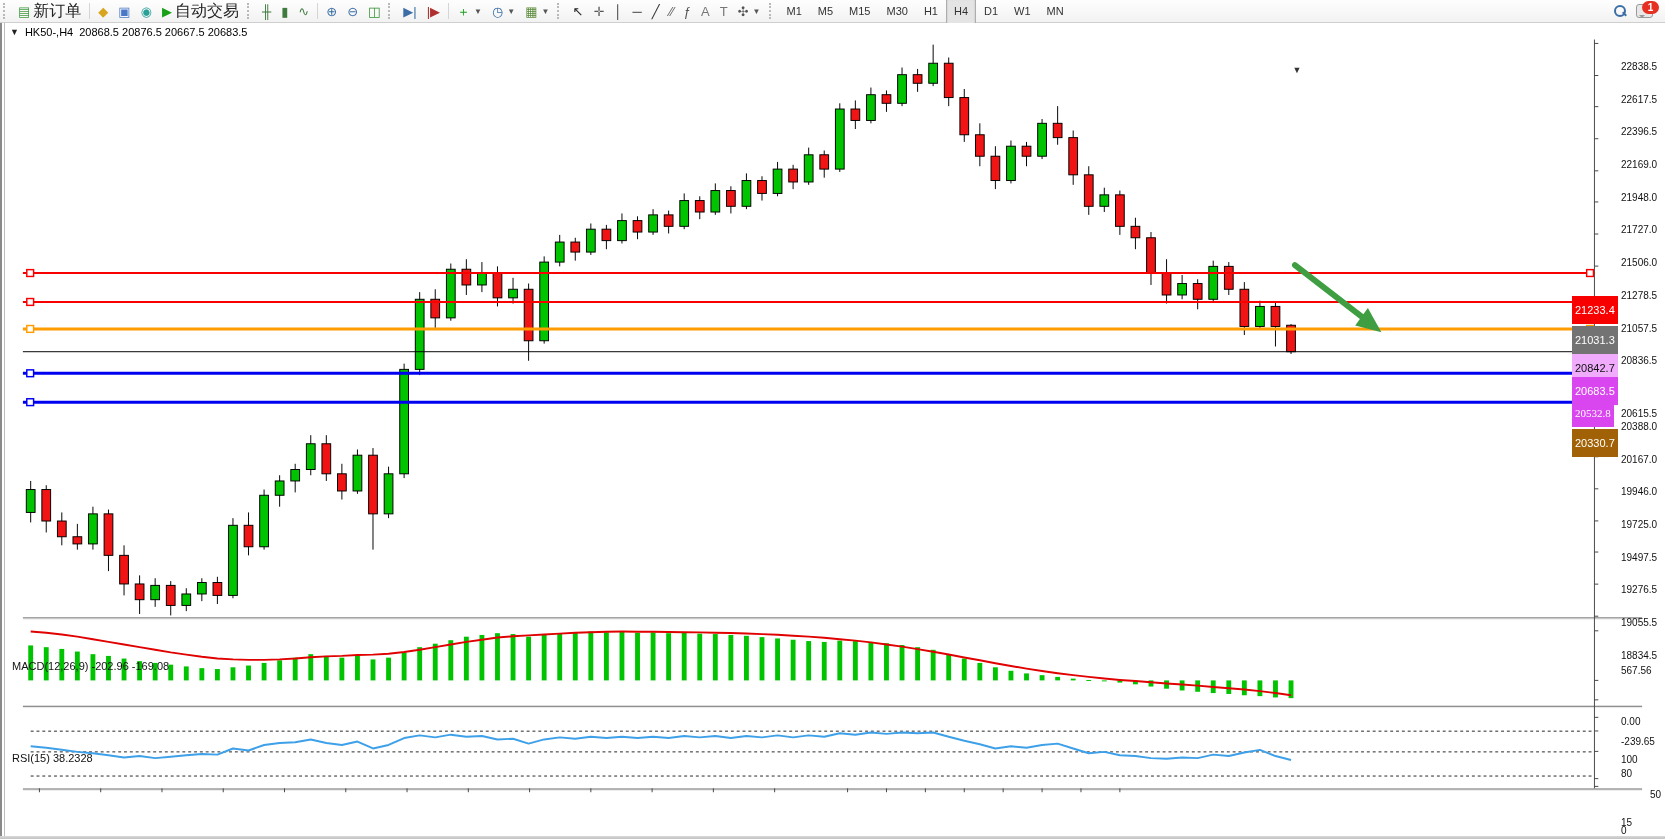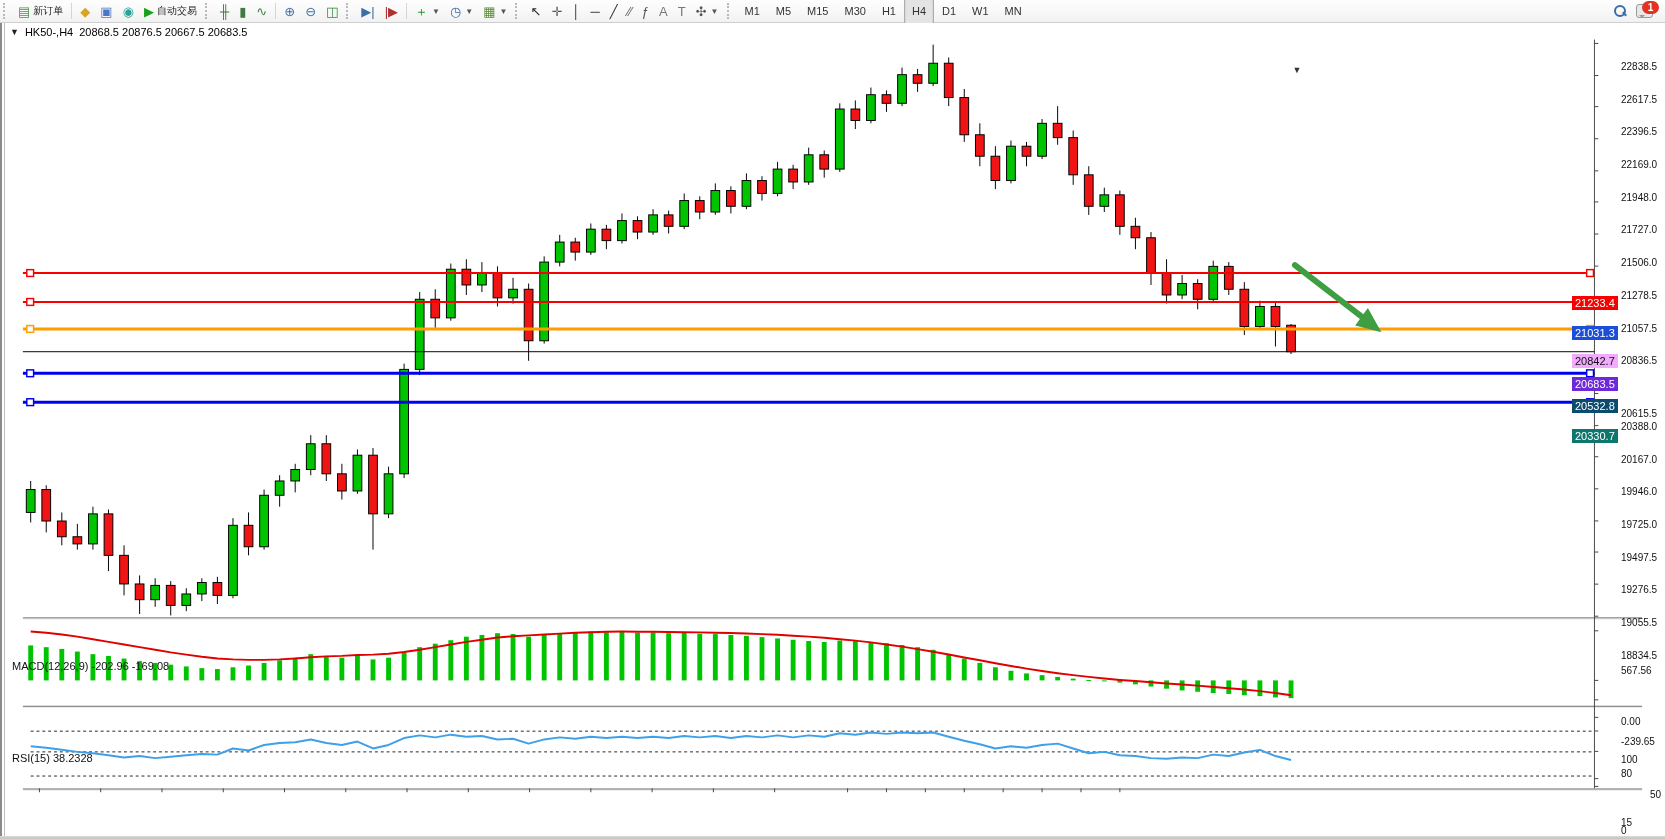--- a/index.html
+++ b/index.html
@@ -6,41 +6,41 @@
   body{width:1665px;height:839px;position:relative;overflow:hidden;
        font-family:"Liberation Sans","DejaVu Sans",sans-serif;-webkit-font-smoothing:antialiased;}
   
   #toolbar{position:absolute;left:0;top:0;width:1665px;height:22px;
            background:linear-gradient(#fefefe,#f2f2f2);border-bottom:1px solid #cfcfcf;
            display:flex;align-items:center;font-size:12px;color:#222;white-space:nowrap;}
   .grip{width:5px;height:16px;margin:0 3px;border-left:2px dotted #b9b9b9;}
   .tb-sep{width:1px;height:16px;background:#d5d5d5;margin:0 3px;}
   .tb-btn{height:20px;display:flex;align-items:center;gap:3px;padding:0 4px;border:1px solid transparent;border-radius:2px;cursor:default;}
   .tb-btn .gly{font-size:13px;line-height:1;}
-  .tb-btn .lbl{font-size:10px;}
+  .tb-btn .lbl{font-size:16px;}
   .dd{font-size:8px;color:#555;margin-left:1px;}
   .tf-btn{height:18px;padding:4px 7px;display:flex;align-items:center;font-size:11px;color:#333;border:1px solid transparent;border-radius:2px;}
   .tf-btn.active{background:#e4e4e4;border:1px solid #adadad;box-shadow:inset 0 1px 2px rgba(0,0,0,.2);}
   #tb-right{margin-left:auto;display:flex;align-items:center;gap:10px;padding-right:12px;}
   .search-gly{position:relative;width:12px;height:12px;display:inline-block;}
   .search-gly::before{content:"";position:absolute;left:0;top:0;width:8px;height:8px;border:2px solid #3a6ea5;border-radius:50%;}
   .search-gly::after{content:"";position:absolute;left:8px;top:8px;width:5px;height:2px;background:#3a6ea5;transform:rotate(45deg);}
   .chat-gly{position:relative;width:15px;height:12px;display:inline-block;background:#e8e8e8;border:1px solid #9a9a9a;border-radius:3px;}
   .chat-gly::after{content:"";position:absolute;left:2px;bottom:-4px;border:3px solid transparent;border-top-color:#9a9a9a;}
   .badge{position:absolute;right:6px;top:1px;min-width:13px;height:13px;background:#e53022;color:#fff;
          border-radius:7px;font-size:10px;font-weight:bold;text-align:center;line-height:13px;padding:0 2px;}
   
   #chartwin{position:absolute;left:0;top:23px;width:1665px;height:813px;background:#fff;}
   #frame-l1{position:absolute;left:0;top:0;width:2px;height:813px;background:#8a8a8a;}
   #frame-l2{position:absolute;left:4px;top:0;width:1px;height:813px;background:#bdbdbd;}
   #chart-header{position:absolute;left:10px;top:3px;display:flex;align-items:center;gap:6px;font-size:11px;color:#000;}
   #chart-header .caret{font-size:9px;color:#222;}
   svg{position:absolute;left:0;top:0;}
   .axis-tick-label{position:absolute;left:1621px;font-size:10px;color:#111;transform:translateY(-6px);}
-  .price-tag{position:absolute;left:1572px;height:14px;line-height:14px;font-size:11px;padding:0 3px;transform:translateY(-7px);z-index:5;}
+  .price-tag{position:absolute;left:1572px;height:14px;line-height:14px;font-size:11px;padding:7px 3px;transform:translateY(-7px);z-index:5;}
   .ind-label{position:absolute;left:12px;font-size:11px;color:#111;z-index:4;}
   #shift-marker{position:absolute;font-size:9px;color:#333;transform:translateX(-50%);z-index:4;}
   #statusbar{position:absolute;left:0;top:836px;width:1665px;height:3px;background:linear-gradient(#d8d8d8,#c2c2c2);}
 </style>
 </head>
 <body>
 
 <div id="toolbar">
     <div class="grip"></div>
     <div class="tb-btn">
@@ -683,25 +683,25 @@
       <div class="axis-tick-label" style="top: 371px; margin-top: 20px;">20615.5</div>
       <div class="axis-tick-label" style="top: 404px;">20388.0</div>
       <div class="axis-tick-label" style="top: 437px;">20167.0</div>
       <div class="axis-tick-label" style="top: 469px;">19946.0</div>
       <div class="axis-tick-label" style="top: 502px;">19725.0</div>
       <div class="axis-tick-label" style="top: 535px;">19497.5</div>
       <div class="axis-tick-label" style="top: 567px;">19276.5</div>
       <div class="axis-tick-label" style="top: 600px;">19055.5</div>
       <div class="axis-tick-label" style="top: 633px;">18834.5</div>
       <div class="price-tag" style="top: 280.115px; background: rgb(248, 0, 0); color: rgb(255, 255, 255);">21233.4</div>
-      <div class="price-tag" style="top: 309.844px; background: #1d4ed8; color: rgb(255, 255, 255);">21031.3</div>
+      <div class="price-tag" style="top: 309.844px; background: #737373; color: rgb(255, 255, 255);">21031.3</div>
       <div class="price-tag" style="top: 337.588px; background: #f0abfc; color: rgb(17, 17, 17);">20842.7</div>
-      <div class="price-tag" style="top: 383.175px; background: #0c4a6e; color: rgb(255, 255, 255);">20532.8</div>
-      <div class="price-tag" style="top: 412.905px; background: #0f766e; color: rgb(255, 255, 255);">20330.7</div>
-      <div class="price-tag" style="top: 361.007px; background: #6d28d9; color: rgb(255, 255, 255);">20683.5</div>
+      <div class="price-tag" style="top: 383.175px; background: #d946ef; color: rgb(255, 255, 255); font-family: Liberation Serif, serif;">20532.8</div>
+      <div class="price-tag" style="top: 412.905px; background: #a16207; color: rgb(255, 255, 255);">20330.7</div>
+      <div class="price-tag" style="top: 361.007px; background: #d946ef; color: rgb(255, 255, 255);">20683.5</div>
       <div class="axis-tick-label" style="top: 648px;">567.56</div>
       <div class="axis-tick-label" style="top: 699px;">0.00</div>
       <div class="axis-tick-label" style="top: 719px;">-239.65</div>
       <div class="axis-tick-label" style="top: 737px;">100</div>
       <div class="axis-tick-label" style="top: 751px;">80</div>
       <div class="axis-tick-label" style="top: 772px; margin-left: 29px;">50</div>
       <div class="axis-tick-label" style="top: 800px;">15</div>
       <div class="axis-tick-label" style="top: 808px;">0</div>
     </div>
 

